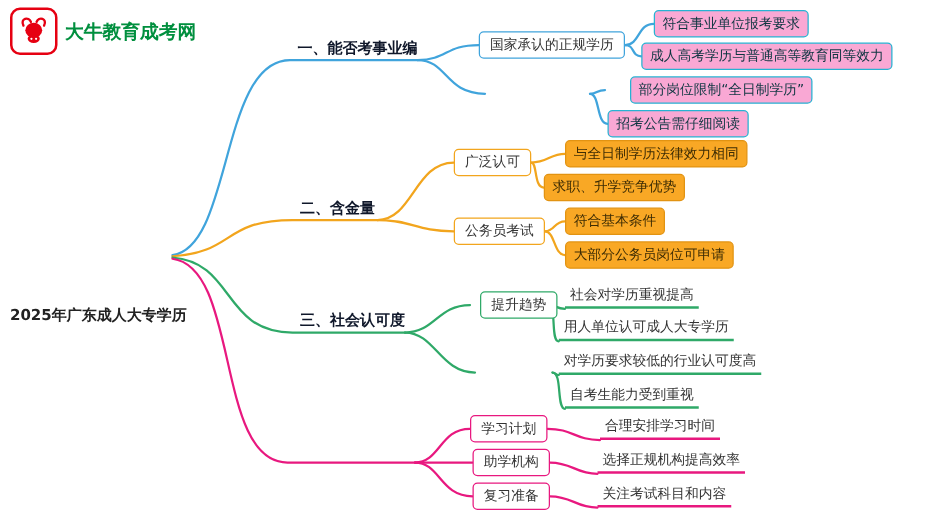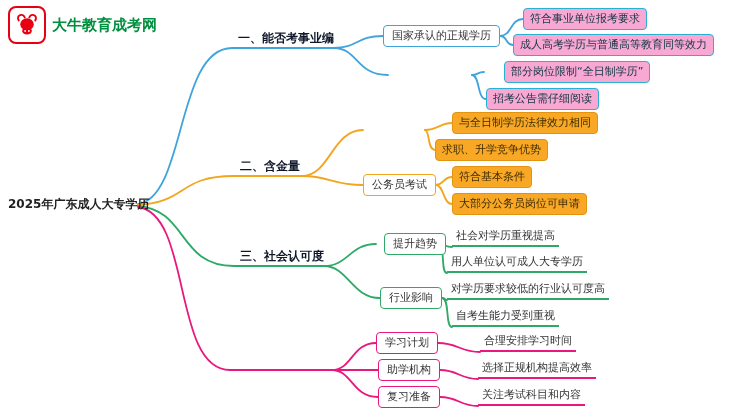--- a/index.html
+++ b/index.html
@@ -6,21 +6,21 @@
   body{
     width:750px;height:410px;position:relative;overflow:hidden;
     background:#ffffff;
     font-family:"DejaVu Sans","Liberation Sans",sans-serif;
   }
   #stage{position:absolute;inset:0;width:750px;height:378px;}
   svg.connectors{position:absolute;left:0;top:0;pointer-events:none;}
 
   .node{position:absolute;white-space:nowrap;font-size:11px;color:#333;line-height:14px;}
 
-  .root-label{font-size:12px;font-weight:600;color:#222;line-height:16px;}
+  .root-label{font-size:12px;font-weight:600;color:#222;line-height:16px;margin-top:48px;}
 
   .branch-label{font-size:12px;font-weight:600;color:#0f172a;line-height:16px;padding-bottom:2px;}
 
   .box{background:#fff;border:1px solid;border-radius:4px;padding:3px 8px;}
   .box.b1{border-color:#40a4dc;}
   .box.b2{border-color:#f2a51d;}
   .box.b3{border-color:#2fa968;}
   .box.b4{border-color:#e8187f;}
 
   .leaf-fill{border:1px solid;border-radius:4px;padding:3px 6px;}
@@ -100,31 +100,31 @@
   <div class="node root-label" style="left:8px;top:196px;">2025年广东成人大专学历</div>
 
   <div class="node branch-label" style="left:238px;top:30px;">一、能否考事业编</div>
   <div class="node box b1" style="left:383px;top:25px;">国家承认的正规学历</div>
   <div class="node leaf-fill b1" style="left:523px;top:8px;">符合事业单位报考要求</div>
   <div class="node leaf-fill b1" style="left:513px;top:34px;text-align:right;">成人高考学历与普通高等教育同等效力</div>
   <div class="node leaf-fill b1" style="left:484px;top:61px;margin-left:20px;">部分岗位限制“全日制学历”</div>
   <div class="node leaf-fill b1" style="left:486px;top:88px;">招考公告需仔细阅读</div>
 
   <div class="node branch-label" style="left:240px;top:158px;">二、含金量</div>
+  <div class="node box b2" style="left:363px;top:119px;">广泛认可</div>
   <div class="node leaf-fill b2" style="left:452px;top:112px;">与全日制学历法律效力相同</div>
   <div class="node leaf-fill b2" style="left:435px;top:139px;">求职、升学竞争优势</div>
   <div class="node box b2" style="left:363px;top:174px;">公务员考试</div>
   <div class="node leaf-fill b2" style="left:452px;top:166px;">符合基本条件</div>
   <div class="node leaf-fill b2" style="left:452px;top:193px;">大部分公务员岗位可申请</div>
 
   <div class="node branch-label" style="left:240px;top:248px;">三、社会认可度</div>
   <div class="node box b3" style="left:384px;top:233px;">提升趋势</div>
   <div class="node leaf-line b3" style="left:452px;top:227px;">社会对学历重视提高</div>
   <div class="node leaf-line b3" style="left:447px;top:253px;">用人单位认可成人大专学历</div>
-  <div class="node box b3" style="left:380px;top:287px;">行业影响</div>
   <div class="node leaf-line b3" style="left:447px;top:280px;">对学历要求较低的行业认可度高</div>
   <div class="node leaf-line b3" style="left:452px;top:307px;">自考生能力受到重视</div>
 
   <div class="node box b4" style="left:376px;top:332px;">学习计划</div>
   <div class="node leaf-line b4" style="left:480px;top:332px;">合理安排学习时间</div>
   <div class="node box b4" style="left:378px;top:359px;">助学机构</div>
   <div class="node leaf-line b4" style="left:478px;top:359px;">选择正规机构提高效率</div>
   <div class="node box b4" style="left:378px;top:386px;">复习准备</div>
   <div class="node leaf-line b4" style="left:478px;top:386px;">关注考试科目和内容</div>
 

